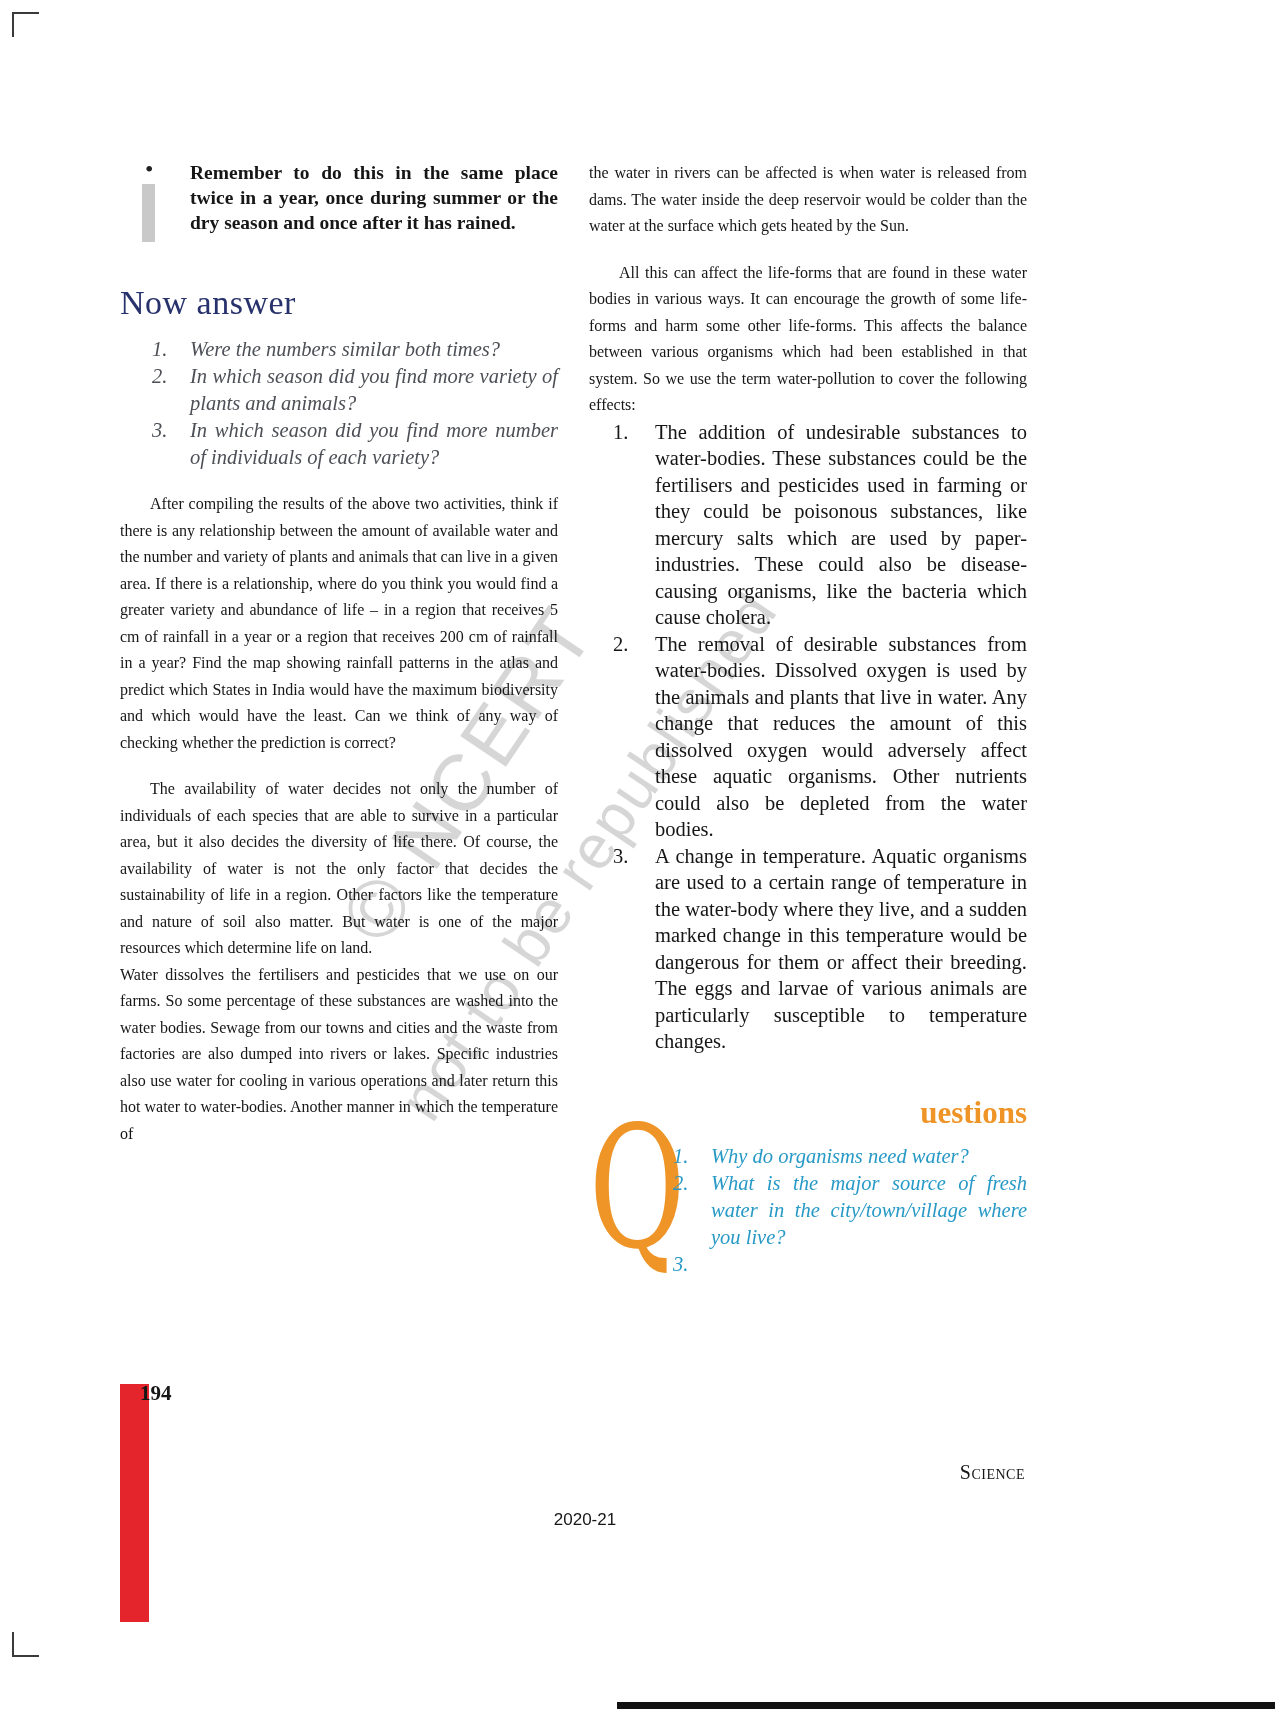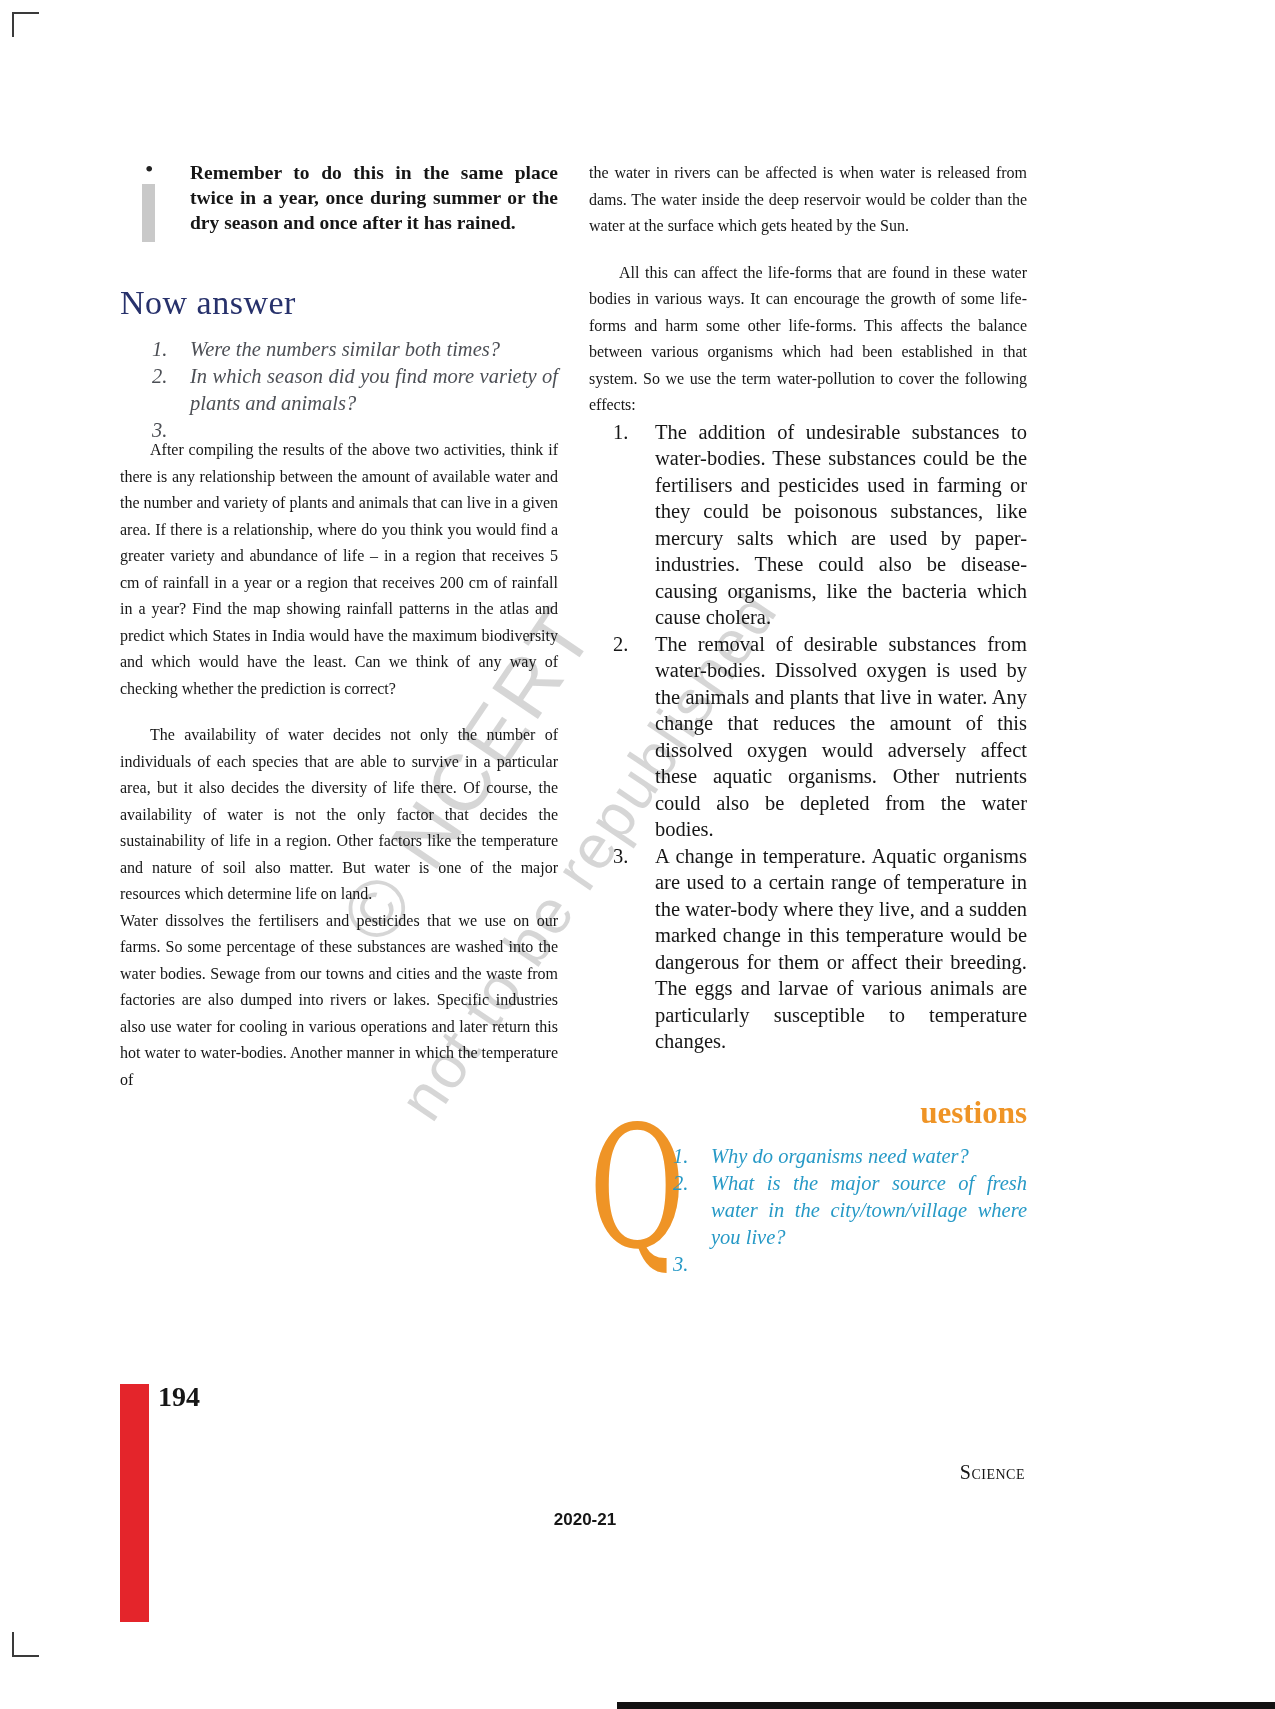--- a/index.html
+++ b/index.html
@@ -76,23 +76,23 @@
   .q-title { color:#ef9426; font-size:31px; font-weight:bold; margin:0 0 12px 0;text-align:right; }
   .q-item {
     position:relative; padding-left:42px;
     color:#2699c6; font-style:italic;
     font-size:20.5px; line-height:27px; text-align:justify;
   }
   .q-item .n { position:absolute; left:4px; }
 
   
   .red-bar  { position:absolute; left:120px; top:1384px; width:29px; height:238px; background:#e4252b; z-index:1; }
-  .page-num { position:absolute; left:158px; top:1381px; font-size:28px; font-weight:bold; z-index:1; }
+  .page-num { position:absolute; left:140px; top:1381px; font-size:21px; font-weight:bold; z-index:1; }
   .footer-science { position:absolute; right:250px; top:1461px; font-size:20px; z-index:1; }
-  .footer-year { position:absolute; left:0; top:1510px; width:1170px; text-align:center; font-size:17px; font-family:"Liberation Sans", sans-serif; z-index:1;font-weight:bold; }
+  .footer-year { position:absolute; left:0; top:1510px; width:1170px; text-align:center; font-size:17px; font-family:"Liberation Sans", sans-serif; z-index:1; }
   .bottom-line { position:absolute; left:617px; top:1702px; width:658px; height:7px; background:#121212; }
 </style>
 </head>
 <body>
 
 <div class="page">
 
   <div class="crop crop-tl"></div>
   <div class="crop crop-bl"></div>
 
@@ -115,20 +115,21 @@
       <div class="qa-item">
         <span class="num">1.</span>
         <span>Were the numbers similar both times?</span>
       </div>
       <div class="qa-item">
         <span class="num">2.</span>
         <span>In which season did you find more variety of plants and animals?</span>
       </div>
       <div class="qa-item">
         <span class="num">3.</span>
+        <span>In which season did you find more number of individuals of each variety?</span>
       </div>
     </div>
 
     <p class="para indent">After compiling the results of the above two activities, think if there is any relationship between the amount of available water and the number and variety of plants and animals that can live in a given area. If there is a relationship, where do you think you would find a greater variety and abundance of life – in a region that receives 5 cm of rainfall in a year or a region that receives 200 cm of rainfall in a year? Find the map showing rainfall patterns in the atlas and predict which States in India would have the maximum biodiversity and which would have the least. Can we think of any way of checking whether the prediction is correct?</p>
     <p class="para indent">The availability of water decides not only the number of individuals of each species that are able to survive in a particular area, but it also decides the diversity of life there. Of course, the availability of water is not the only factor that decides the sustainability of life in a region. Other factors like the temperature and nature of soil also matter. But water is one of the major resources which determine life on land.</p>
 
 
     <p class="para">Water dissolves the fertilisers and pesticides that we use on our farms. So some percentage of these substances are washed into the water bodies. Sewage from our towns and cities and the waste from factories are also dumped into rivers or lakes. Specific industries also use water for cooling in various operations and later return this hot water to water-bodies. Another manner in which the temperature of</p>
   </div>
 

